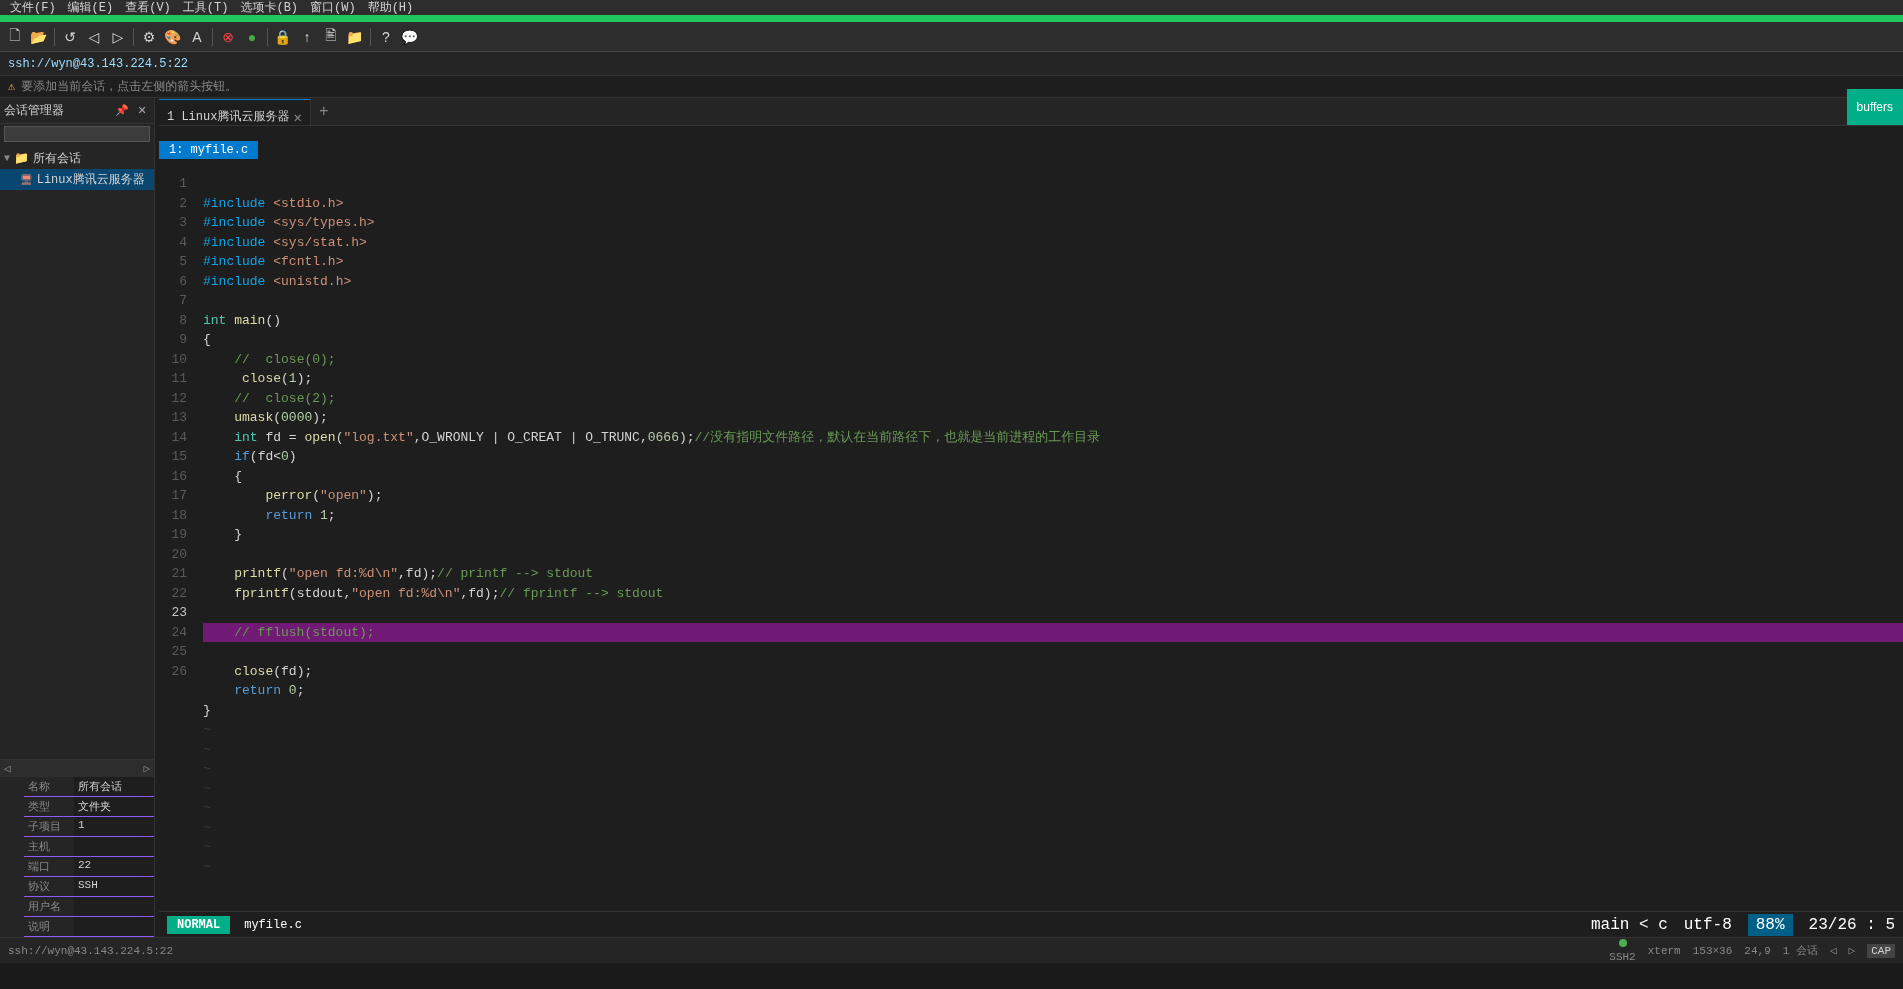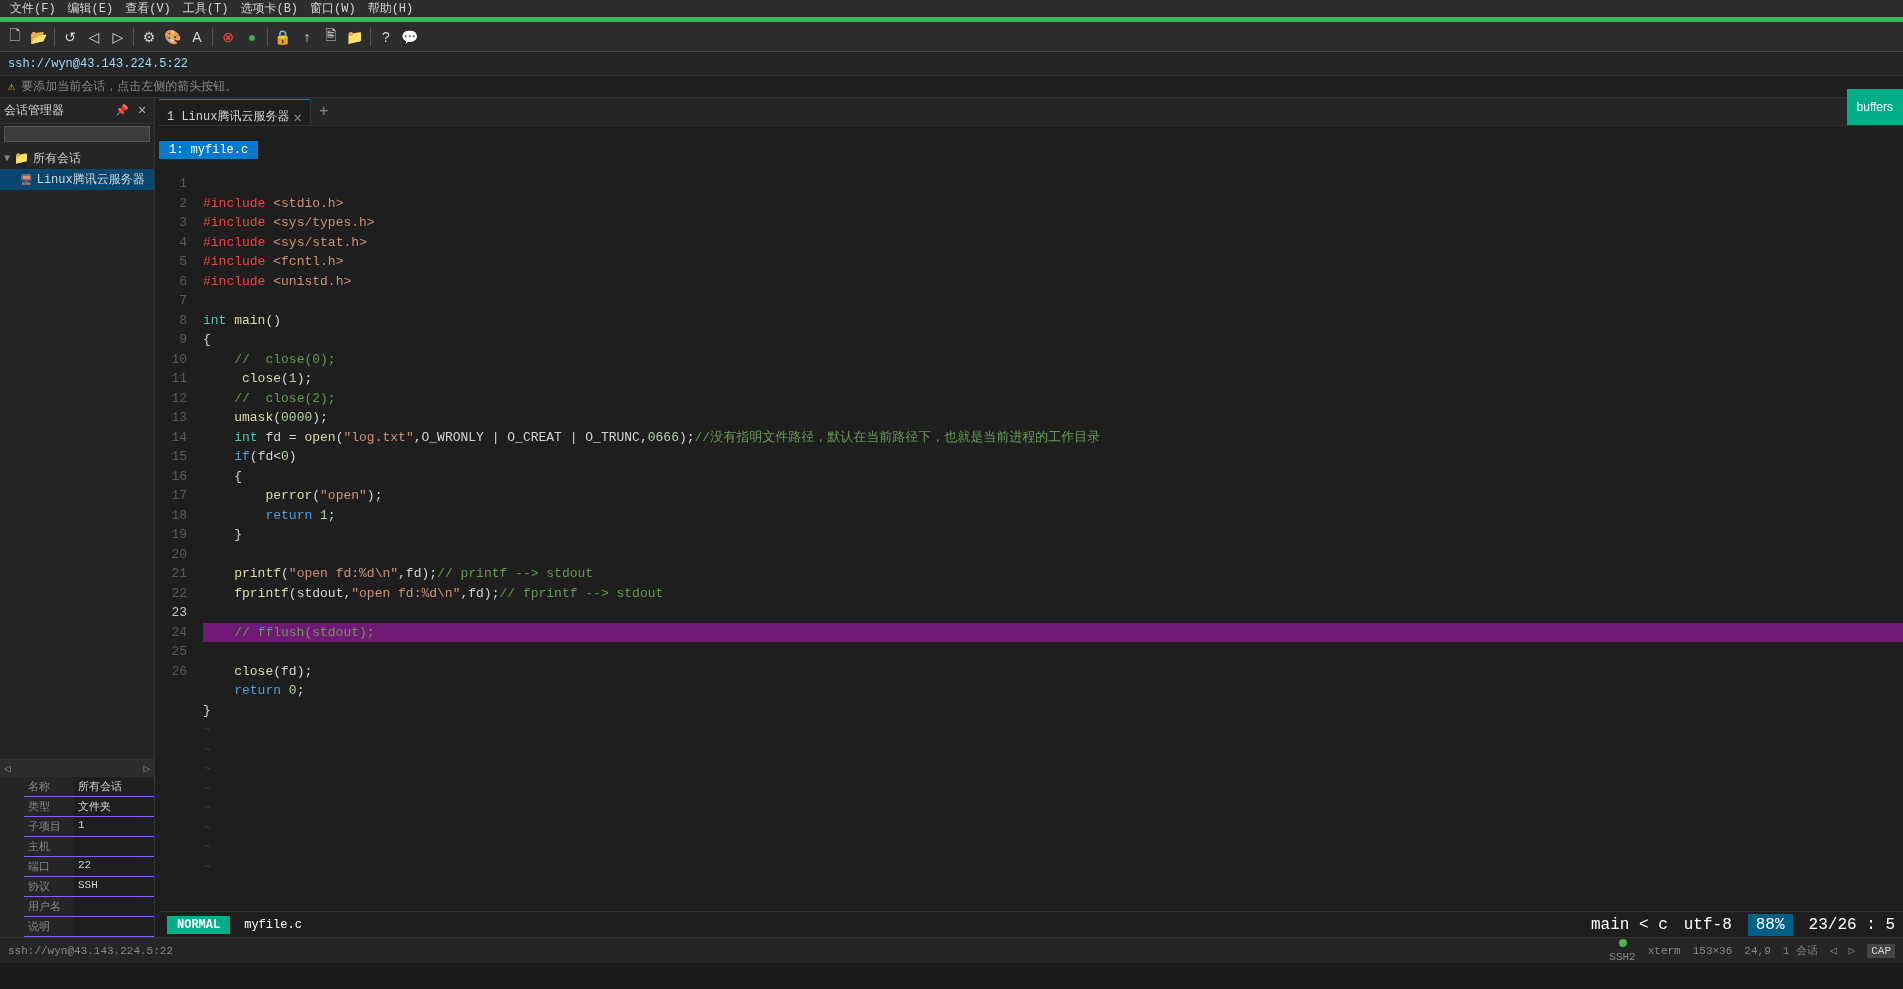--- a/index.html
+++ b/index.html
@@ -15,21 +15,21 @@
 
     
     #menu-bar {
       background: #2d2d2d;
       height: 22px;
       display: flex;
       align-items: center;
       padding: 0 4px;
       font-size: 12px;
       color: #d4d4d4;
-      border-bottom: 5px solid #22c55e;
+      border-bottom: 7px solid #22c55e;
     }
     #menu-bar span {
       padding: 0 6px;
       cursor: pointer;
     }
 
     
     #toolbar {
       background: #2d2d2d;
       height: 30px;
@@ -272,21 +272,21 @@
       white-space: pre;
       font-size: 13px;
     }
 
     
     .kw { color: #569cd6; }           
     .kw-int { color: #4ec9b0; }       
     .fn { color: #dcdcaa; }           
     .str { color: #ce9178; }          
     .cmt { color: #6a9955; }          
-    .inc { color: #ef4444; margin-top: 13px; }          
+    .inc { color: #0ea5e9; margin-top: 13px; }          
     .inc-file { color: #ce9178; }     
     .num { color: #b5cea8; }
 
     
     .tilde-line { color: #3a3a3a; }
 
     
     #status-bar {
       height: 26px;
       background: #007acc;

